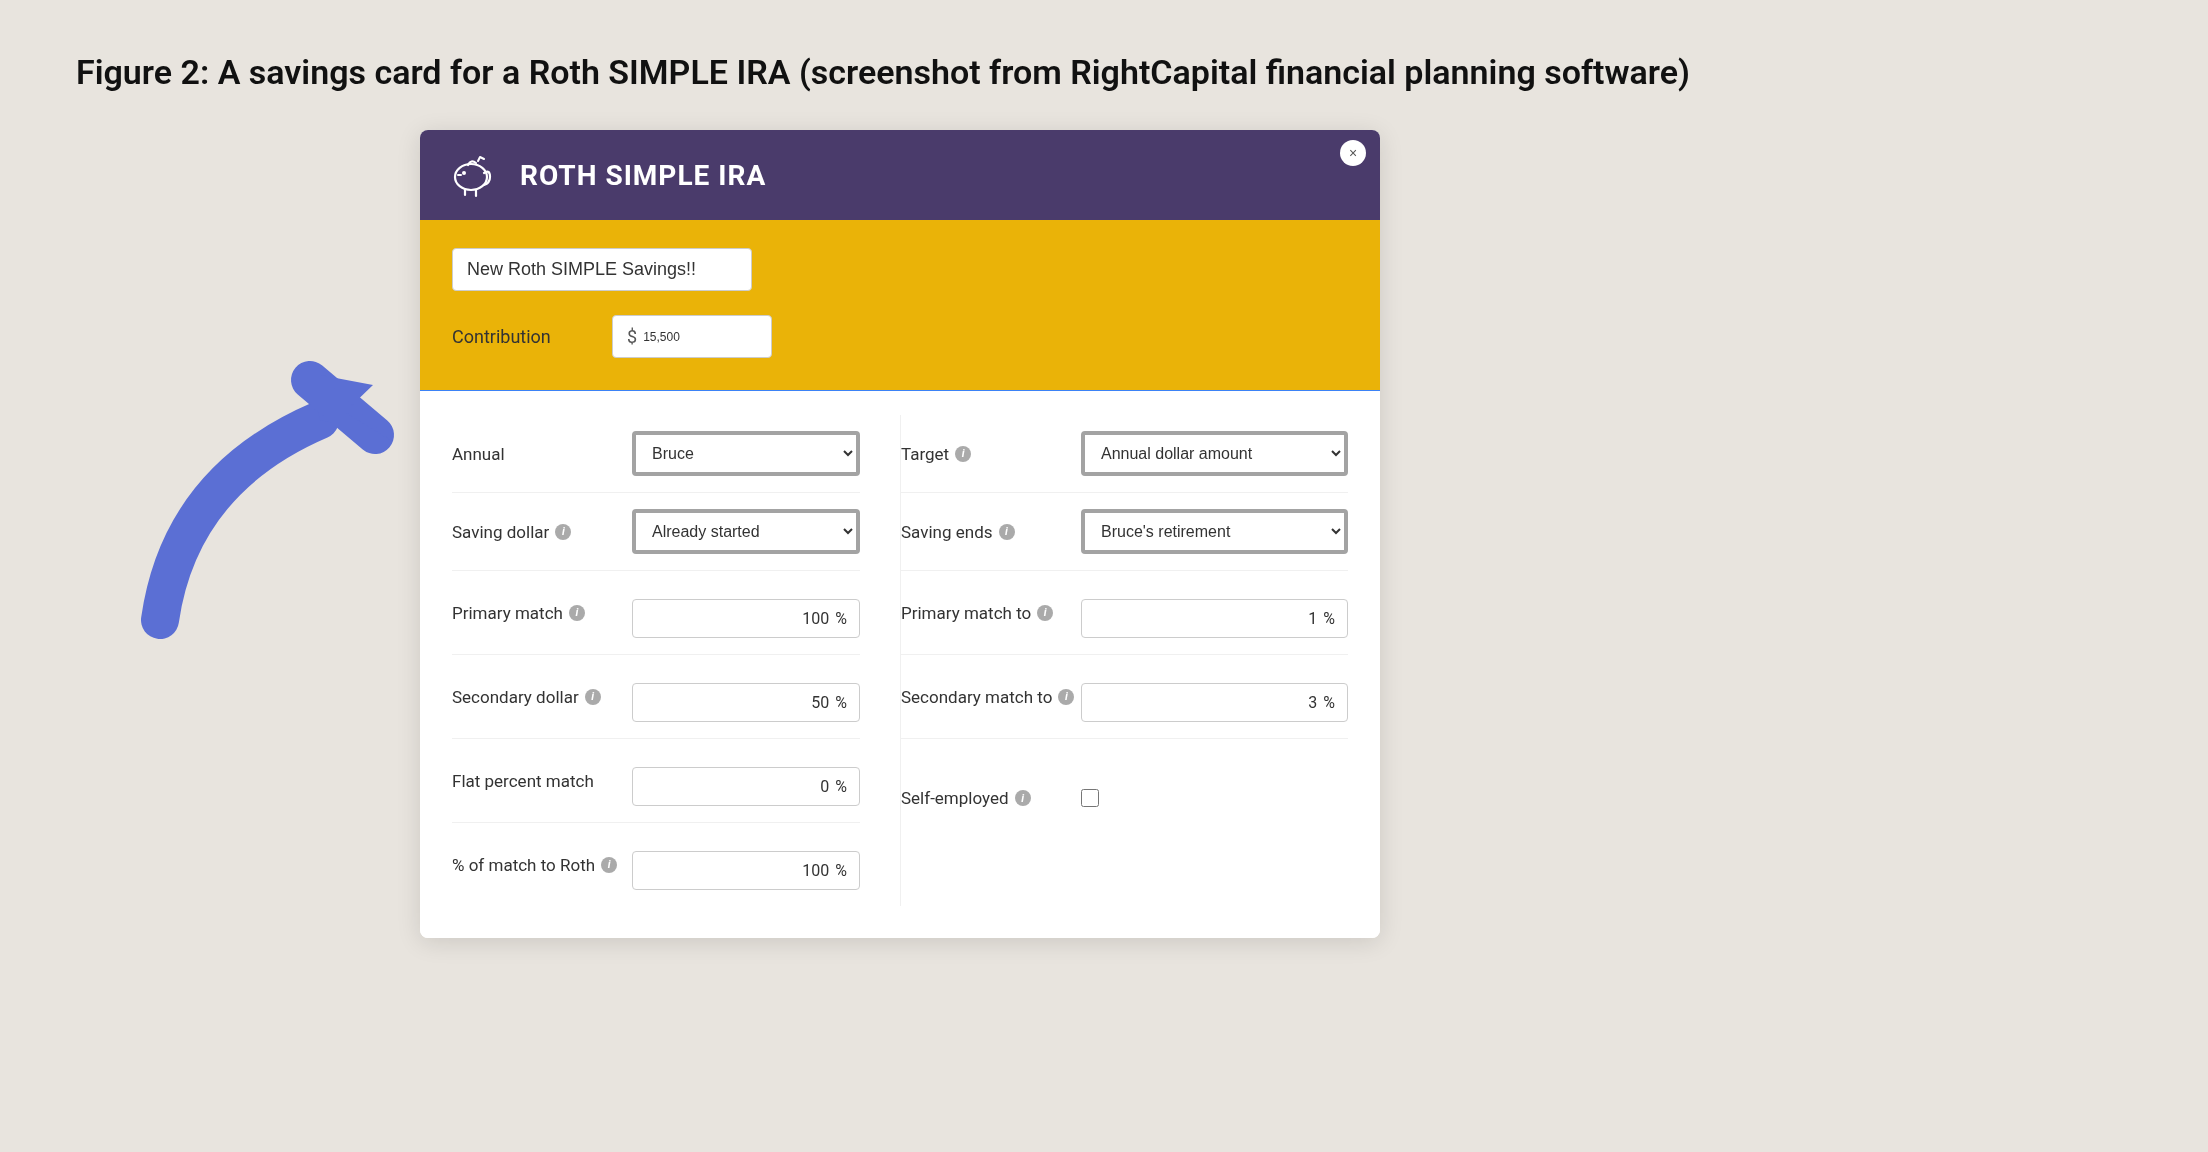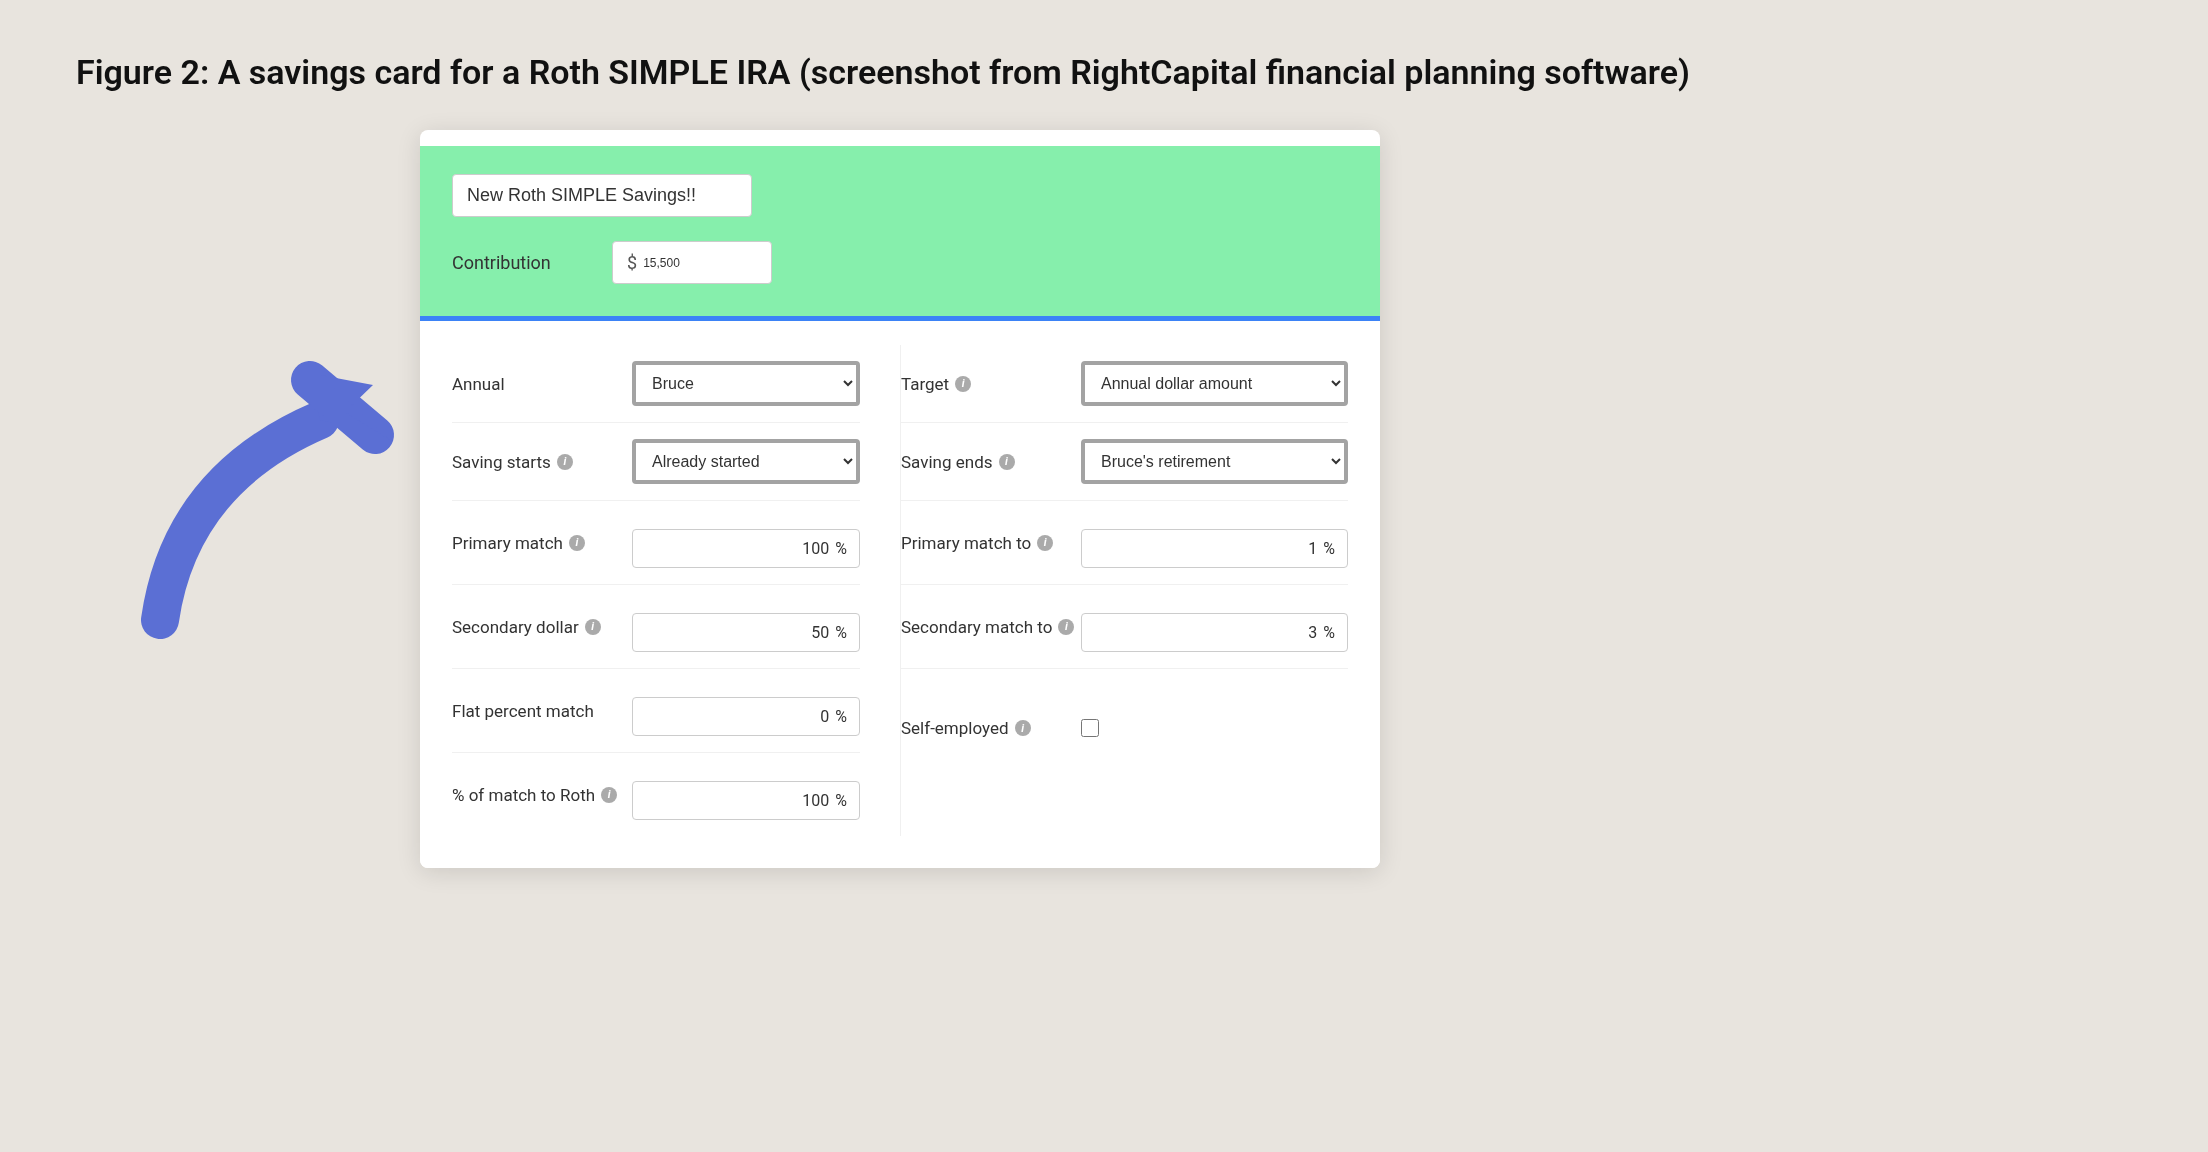--- a/index.html
+++ b/index.html
@@ -85,27 +85,26 @@
       align-items: center;
       justify-content: center;
       font-size: 14px;
       color: #555;
       cursor: pointer;
       border: none;
     }
 
     
     .card-top {
-      background: #86efac;
-      border-bottom: 5px solid #3b82f6;
+      background: #eab308;
+      border-bottom: 1px solid #3b82f6;
       padding: 28px 32px 32px 32px;
       display: flex;
       flex-direction: column;
       gap: 24px;
-      margin-top: 16px;
     }
 
     .name-input {
       border: 1px solid #ccc;
       border-radius: 4px;
       padding: 10px 14px;
       font-size: 18px;
       width: 300px;
       color: #333;
       outline: none;
@@ -262,20 +261,37 @@
     <path d="M 40 280 Q 60 140 200 80" stroke="#5b6fd4" stroke-width="38" fill="none" stroke-linecap="round"></path>
 
     <polygon points="190,40 250,90 200,80 190,40" fill="#5b6fd4"></polygon>
     <path d="M190,40 L255,95" stroke="#5b6fd4" stroke-width="38" fill="none" stroke-linecap="round" stroke-linejoin="round"></path>
     <polygon points="200,35 270,100 225,72 253,45" fill="#5b6fd4"></polygon>
   </svg>
 </div>
 
 <div class="card-outer">
 
+  <div class="card-header">
+
+    <svg class="piggy-icon" viewBox="0 0 52 52" fill="none" xmlns="http://www.w3.org/2000/svg">
+      <ellipse cx="23" cy="28" rx="16" ry="13" stroke="white" stroke-width="2.2" fill="none"></ellipse>
+      <circle cx="16" cy="24" r="2" fill="white"></circle>
+      <path d="M36 24 Q42 20 42 28 Q42 34 36 36" stroke="white" stroke-width="2.2" fill="none" stroke-linecap="round"></path>
+      <path d="M17 40 L17 46" stroke="white" stroke-width="2.2" stroke-linecap="round"></path>
+      <path d="M28 41 L28 47" stroke="white" stroke-width="2.2" stroke-linecap="round"></path>
+      <path d="M20 16 Q23 10 28 14" stroke="white" stroke-width="2.2" fill="none" stroke-linecap="round"></path>
+      <path d="M30 12 L32 8 L36 10" stroke="white" stroke-width="2" fill="none" stroke-linecap="round" stroke-linejoin="round"></path>
+      <path d="M13 26 L10 26" stroke="white" stroke-width="2" stroke-linecap="round"></path>
+    </svg>
+
+    <span class="card-title">ROTH SIMPLE IRA</span>
+
+    <button class="close-btn">×</button>
+  </div>
 
   <div class="card-top">
     <input class="name-input" type="text" value="New Roth SIMPLE Savings!!" style="">
 
     <div class="contribution-row">
       <span class="contribution-label">Contribution</span>
       <div class="contribution-input-wrapper">
         <span class="dollar-sign">$</span>
         <input class="contribution-value" type="text" value="15,500" style="">
       </div>
@@ -292,21 +308,21 @@
         </span>
         <div class="field-control">
           <select class="select-input">
             <option>Bruce</option>
           </select>
         </div>
       </div>
 
       <div class="field-row">
         <span class="field-label">
-          <span>Saving starts</span>
+          <span>Saving dollar</span>
           <span class="info-icon">i</span>
         </span>
         <div class="field-control">
           <select class="select-input">
             <option>Already started</option>
           </select>
         </div>
       </div>
 
       <div class="field-row">

